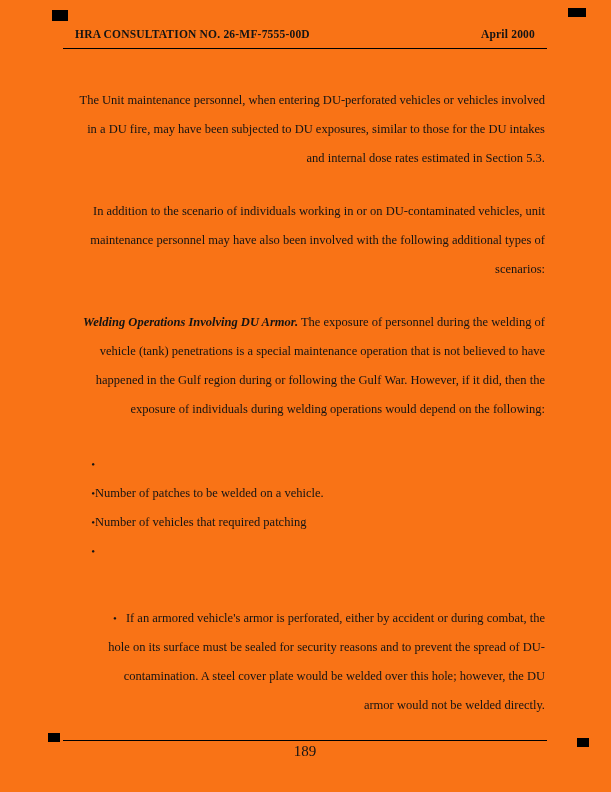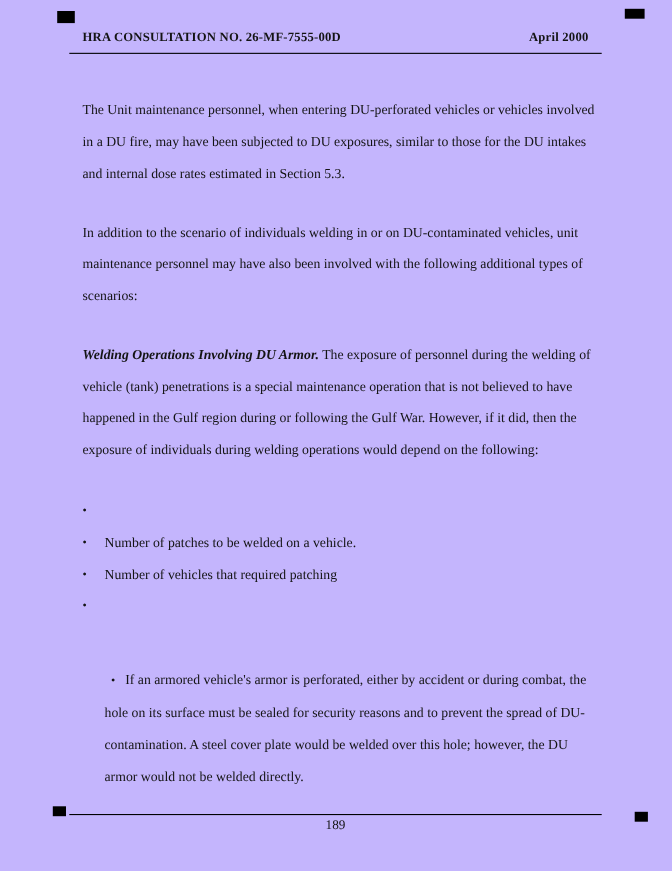--- a/index.html
+++ b/index.html
@@ -5,21 +5,21 @@
   html, body {
     margin: 0;
     padding: 0;
     background: #e8e8e8;
   }
   .page {
     position: relative;
     width: 611px;
     height: 792px;
     margin: 0 auto;
-    background: #c4b5fd;
+    background: #f97316;
     color: #141414;
     font-family: "Liberation Serif", serif;
     overflow: hidden;
     box-sizing: border-box;
   }
   
   .scan-mark {
     position: absolute;
     background: #000;
   }
@@ -50,21 +50,21 @@
     height: 0;
   }
 
   .content {
     position: absolute;
     left: 75px;
     right: 66px;
     top: 86px;
     font-size: 12.5px;
     line-height: 29px;
-    text-align: left;
+    text-align: right;
   }
   .para {
     margin: 0 0 24px 0;
   }
   .welding-heading {
     font-weight: bold;
     font-style: italic;
   }
   .bullet-list {
     list-style: none;
@@ -97,21 +97,21 @@
   }
   .footer-rule {
     border: none;
     border-top: 1.6px solid #000;
     height: 0;
     margin: 0;
   }
   .page-number {
     display: inline-block;
     margin-top: 2px;
-    font-size: 12px;
+    font-size: 15px;
   }
 </style>
 </head>
 <body>
 
 <div class="page">
 
   <div class="scan-mark mark-tl"></div>
   <div class="scan-mark mark-tr"></div>
   <div class="scan-mark mark-bl"></div>
@@ -122,21 +122,21 @@
       <span>HRA CONSULTATION NO. 26-MF-7555-00D</span>
       <span>April 2000</span>
     </div>
     <hr class="header-rule">
   </div>
 
   <div class="content">
 
     <p class="para">The Unit maintenance personnel, when entering DU-perforated vehicles or vehicles involved in a DU fire, may have been subjected to DU exposures, similar to those for the DU intakes and internal dose rates estimated in Section 5.3.</p>
 
-    <p class="para">In addition to the scenario of individuals welding in or on DU-contaminated vehicles, unit maintenance personnel may have also been involved with the following additional types of scenarios:</p>
+    <p class="para">In addition to the scenario of individuals working in or on DU-contaminated vehicles, unit maintenance personnel may have also been involved with the following additional types of scenarios:</p>
 
     <p class="para"><span class="welding-heading">Welding Operations Involving DU Armor.</span><span>  The exposure of personnel during the welding of vehicle (tank) penetrations is a special maintenance operation that is not believed to have happened in the Gulf region during or following the Gulf War.  However, if it did, then the exposure of individuals during welding operations would depend on the following:</span></p>
 
     <ul class="bullet-list">
       <li class="bullet-item">
         <span class="bullet-marker">•</span>
       </li>
       <li class="bullet-item">
         <span class="bullet-marker">•</span>
         <span>Number of patches to be welded on a vehicle.</span>

